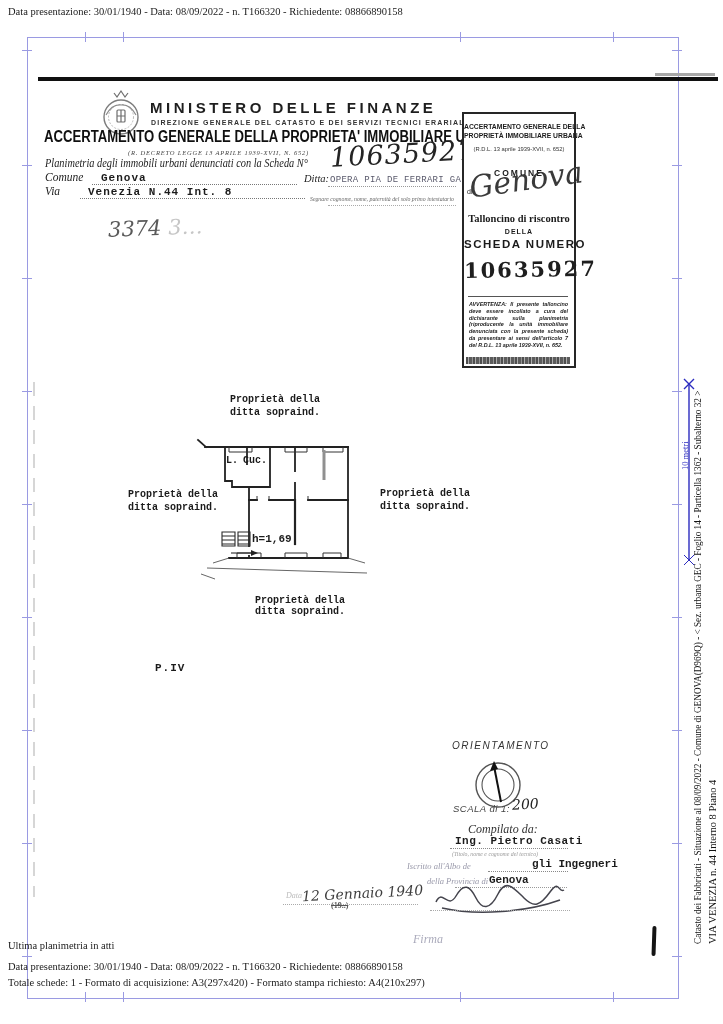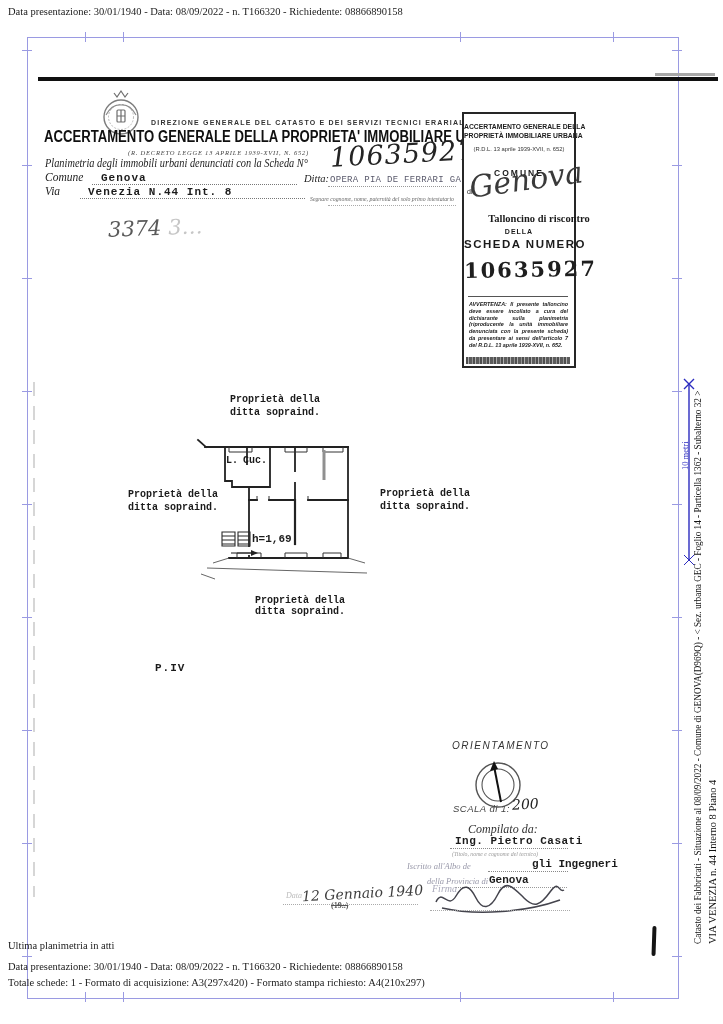--- a/index.html
+++ b/index.html
@@ -34,20 +34,21 @@
     <g fill="none" stroke="#555" stroke-width="1.2">
       <path d="M17,4 l3,4 4,-6 4,6 3,-4"></path>
       <circle cx="24" cy="28" r="17" stroke="#666" stroke-width="1.4"></circle>
       <circle cx="24" cy="28" r="12.5" stroke="#999" stroke-width=".8" stroke-dasharray="2 1.5"></circle>
       <rect x="20" y="21" width="8" height="12" rx="1"></rect>
       <path d="M24,21 V33 M20,27 H28"></path>
       <path d="M9,26 Q15,15 24,16 M39,26 Q33,15 24,16" stroke="#777"></path>
     </g>
   </svg>
 
+  <div class="abs sans" style="left:150px;top:99px;font-size:15px;font-weight:600;letter-spacing:3.5px;color:#1e1e1e;">MINISTERO DELLE FINANZE</div>
   <div class="abs sans" style="left:151px;top:119px;font-size:7px;font-weight:600;letter-spacing:1.2px;color:#333;">DIREZIONE GENERALE DEL CATASTO E DEI SERVIZI TECNICI ERARIALI</div>
   <div class="abs sans" style="left:44px;top:128px;font-size:16px;font-weight:700;transform:scaleX(.82);transform-origin:0 0;color:#101010;">ACCERTAMENTO GENERALE DELLA PROPRIETA' IMMOBILIARE URBANA</div>
   <div class="abs it" style="left:128px;top:149px;font-size:6.5px;letter-spacing:.8px;color:#444;">(R. DECRETO LEGGE 13 APRILE 1939-XVII, N. 652)</div>
 
   <div class="abs it" style="left:45px;top:157px;font-size:11.5px;transform:scaleX(.9);transform-origin:0 0;color:#222;">Planimetria degli immobili urbani denunciati con la Scheda N°</div>
   <div class="abs hw" style="left:330px;top:138px;font-size:27px;letter-spacing:1px;transform:rotate(-3deg);color:#242424;">10635927</div>
 
   <div class="abs it" style="left:45px;top:171px;font-size:11.5px;">Comune</div>
   <div class="abs tw" style="left:101px;top:172px;font-size:11px;font-weight:700;letter-spacing:1px;">Genova</div>
   <div class="dot" style="left:92px;top:184px;width:205px;"></div>
@@ -68,21 +69,21 @@
     <span style="color:#c6c6c6;">3…</span>
   </div>
 
   <div class="abs sans" style="left:462px;top:112px;width:110px;height:252px;border:2px solid #262626;background:#fff;">
     <div class="abs ctr" style="top:9px;font-size:6.8px;font-weight:700;">ACCERTAMENTO GENERALE DELLA</div>
     <div class="abs ctr" style="top:18px;font-size:6.8px;font-weight:700;">PROPRIETÀ IMMOBILIARE URBANA</div>
     <div class="abs ctr" style="top:32px;font-size:5.8px;color:#333;">(R.D.L. 13 aprile 1939-XVII, n. 652)</div>
     <div class="abs ctr" style="top:54px;font-size:8.5px;font-weight:700;letter-spacing:2px;">COMUNE</div>
     <div class="abs" style="left:3px;top:74px;font-size:7px;">di</div>
     <div class="abs hw" style="left:5px;top:48px;font-size:30px;transform:rotate(-8deg);color:#3a3a3a;">Genova</div>
-    <div class="abs ctr" style="top:99px;font-size:10.5px;font-weight:700;font-family:'Liberation Serif',serif;margin-left:20px;">Talloncino di riscontro</div>
+    <div class="abs ctr" style="top:99px;font-size:10.5px;font-weight:700;font-family:'Liberation Serif',serif;">Talloncino di riscontro</div>
     <div class="abs ctr" style="top:114px;font-size:7px;font-weight:700;letter-spacing:1px;">DELLA</div>
     <div class="abs ctr" style="top:124px;font-size:11.5px;font-weight:700;letter-spacing:1.5px;">SCHEDA NUMERO</div>
     <div class="abs ctr" style="top:143px;font-size:21px;font-weight:700;font-family:'DejaVu Serif',serif;letter-spacing:2px;transform:rotate(-1deg);color:#1e1e1e;">10635927</div>
     <div class="abs" style="left:4px;top:182px;width:100px;border-top:1px solid #555;"></div>
     <div class="abs" style="left:5px;top:187px;width:99px;font-size:5.4px;font-weight:700;font-style:italic;line-height:1.25;text-align:justify;white-space:normal;color:#1d1d1d;">AVVERTENZA: Il presente talloncino deve essere incollato a cura del dichiarante sulla planimetria (riproducente la unità immobiliare denunciata con la presente scheda) da presentare ai sensi dell'articolo 7 del R.D.L. 13 aprile 1939-XVII, n. 652.</div>
     <div class="abs" style="left:2px;bottom:2px;width:104px;height:7px;background:repeating-linear-gradient(90deg,#222 0 2px,#999 2px 3px,#333 3px 6px,#777 6px 7px);opacity:.8;"></div>
   </div>
 
   <svg class="abs" style="left:193px;top:434px;" width="180" height="152" viewBox="0 0 180 152">
     <g fill="none" stroke="#222" stroke-width="1.8" stroke-linecap="square">
@@ -160,21 +161,21 @@
   <div class="abs tw" style="left:492px;top:858px;font-size:11px;font-weight:700;padding-left:40px;">gli Ingegneri</div>
   <div class="dot" style="left:488px;top:871px;width:80px;border-color:#888;"></div>
   <div class="abs it" style="left:427px;top:876px;font-size:8.5px;color:#99a;">della Provincia di</div>
   <div class="abs tw" style="left:489px;top:874px;font-size:11px;font-weight:700;">Genova</div>
   <div class="dot" style="left:455px;top:887px;width:112px;border-color:#999;"></div>
 
   <div class="abs it" style="left:286px;top:891px;font-size:8px;color:#bbb;">Data</div>
   <div class="abs hw" style="left:302px;top:885px;font-size:14px;transform:rotate(-3deg);color:#3d3d3d;">12 Gennaio 1940</div>
   <div class="abs" style="left:331px;top:901px;font-size:8px;color:#555;text-decoration:line-through;font-weight:700;">(19..)</div>
   <div class="dot" style="left:283px;top:904px;width:135px;border-color:#aaa;"></div>
-  <div class="abs it" style="left:413px;top:883px;font-size:10px;color:#aab;margin-left:19px;">Firma</div>
+  <div class="abs it" style="left:413px;top:932px;font-size:12px;color:#aab;">Firma</div>
   <svg class="abs" style="left:432px;top:880px;" width="138" height="40" viewBox="0 0 138 40">
     <g fill="none" stroke="#30303a" stroke-width="1.5" opacity=".9">
       <path d="M4,22 C10,8 16,30 24,16 S38,6 44,18 S58,30 66,14 S82,8 92,18 S108,26 118,12 126,14 132,10"></path>
       <path d="M10,28 C45,36 95,32 128,20"></path>
     </g>
   </svg>
   <div class="dot" style="left:430px;top:910px;width:140px;border-color:#aaa;"></div>
 
   <div class="abs" style="left:652px;top:926px;width:4px;height:30px;background:#151515;transform:rotate(2deg);border-radius:2px;"></div>
 

